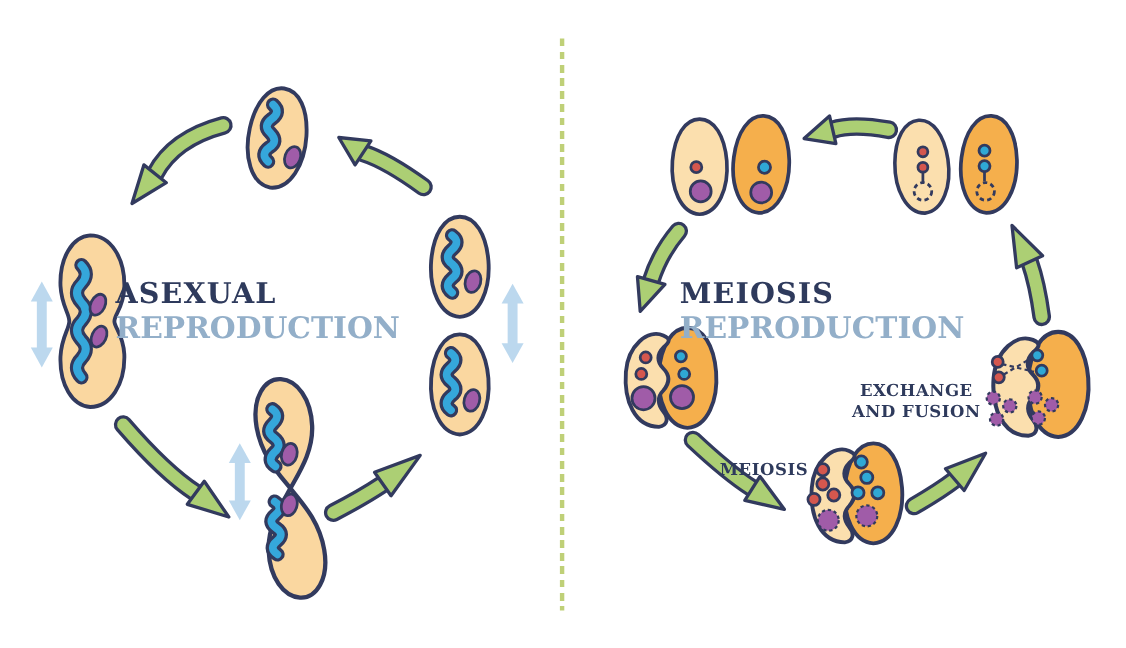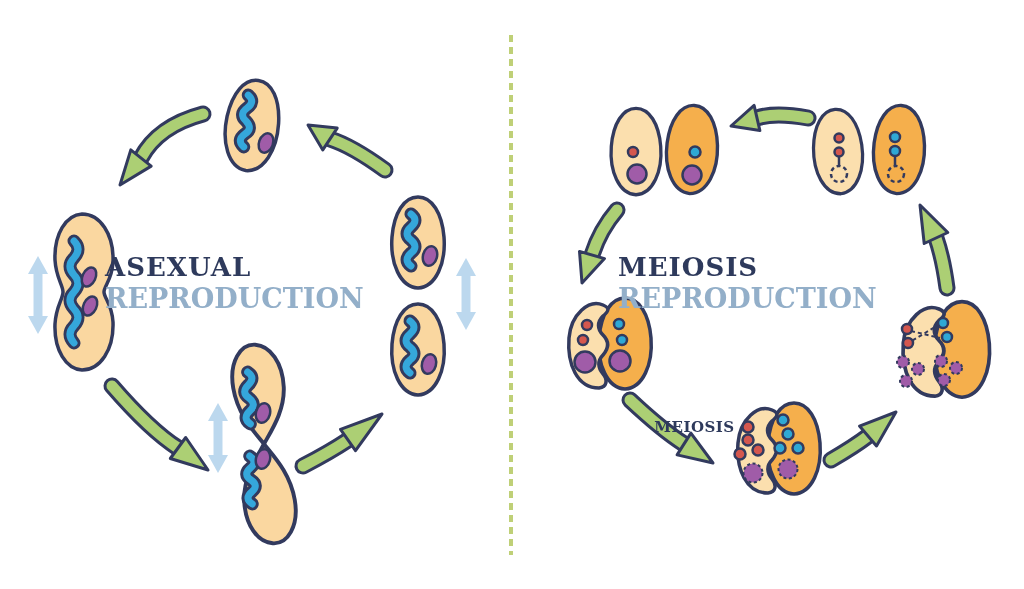--- a/index.html
+++ b/index.html
@@ -250,13 +250,17 @@
   <div class="title" style="left:105px; top:252px;">
     <div class="t1">ASEXUAL</div>
     <div class="t2">REPRODUCTION</div>
   </div>
   <div class="title" style="left:618px; top:252px;">
     <div class="t1">MEIOSIS</div>
     <div class="t2">REPRODUCTION</div>
   </div>
 
   <div class="small-label" style="left:637px; top:418px; width:115px;">MEIOSIS</div>
+  <div class="small-label" style="left:768px; top:346px; width:130px;">
+    <div>EXCHANGE</div>
+    <div>AND FUSION</div>
+  </div>
 </div>
 
 </body></html>

